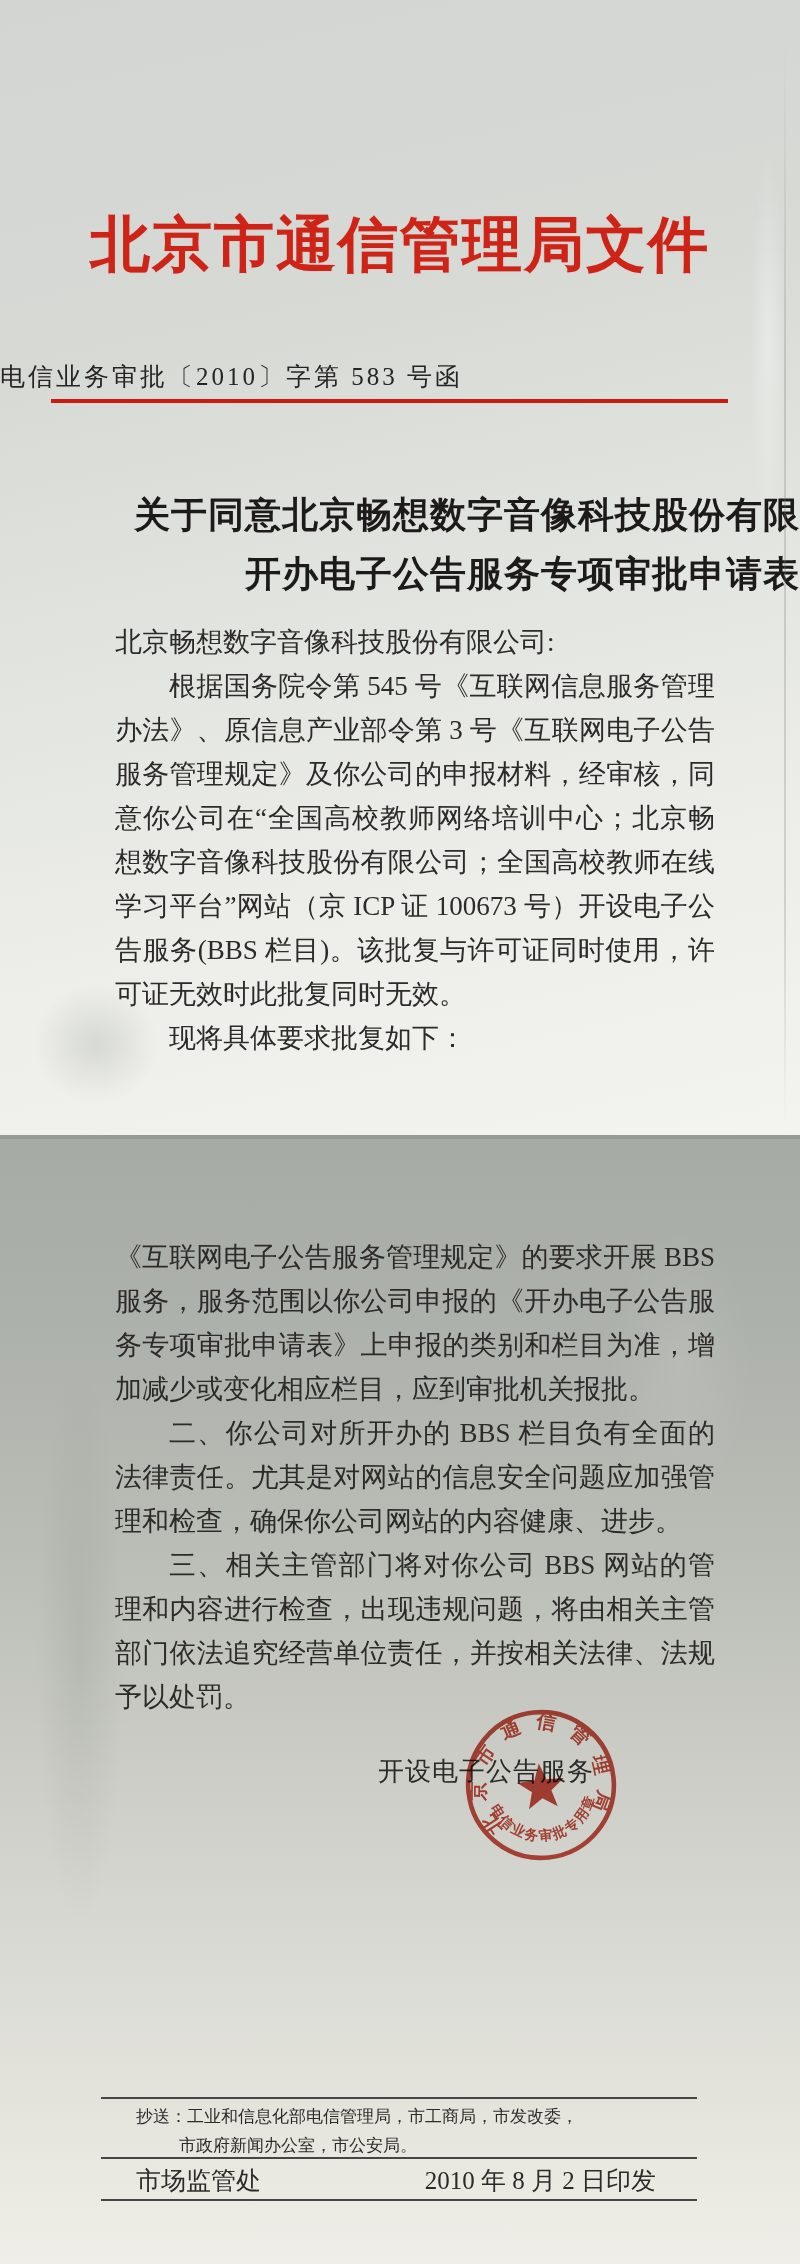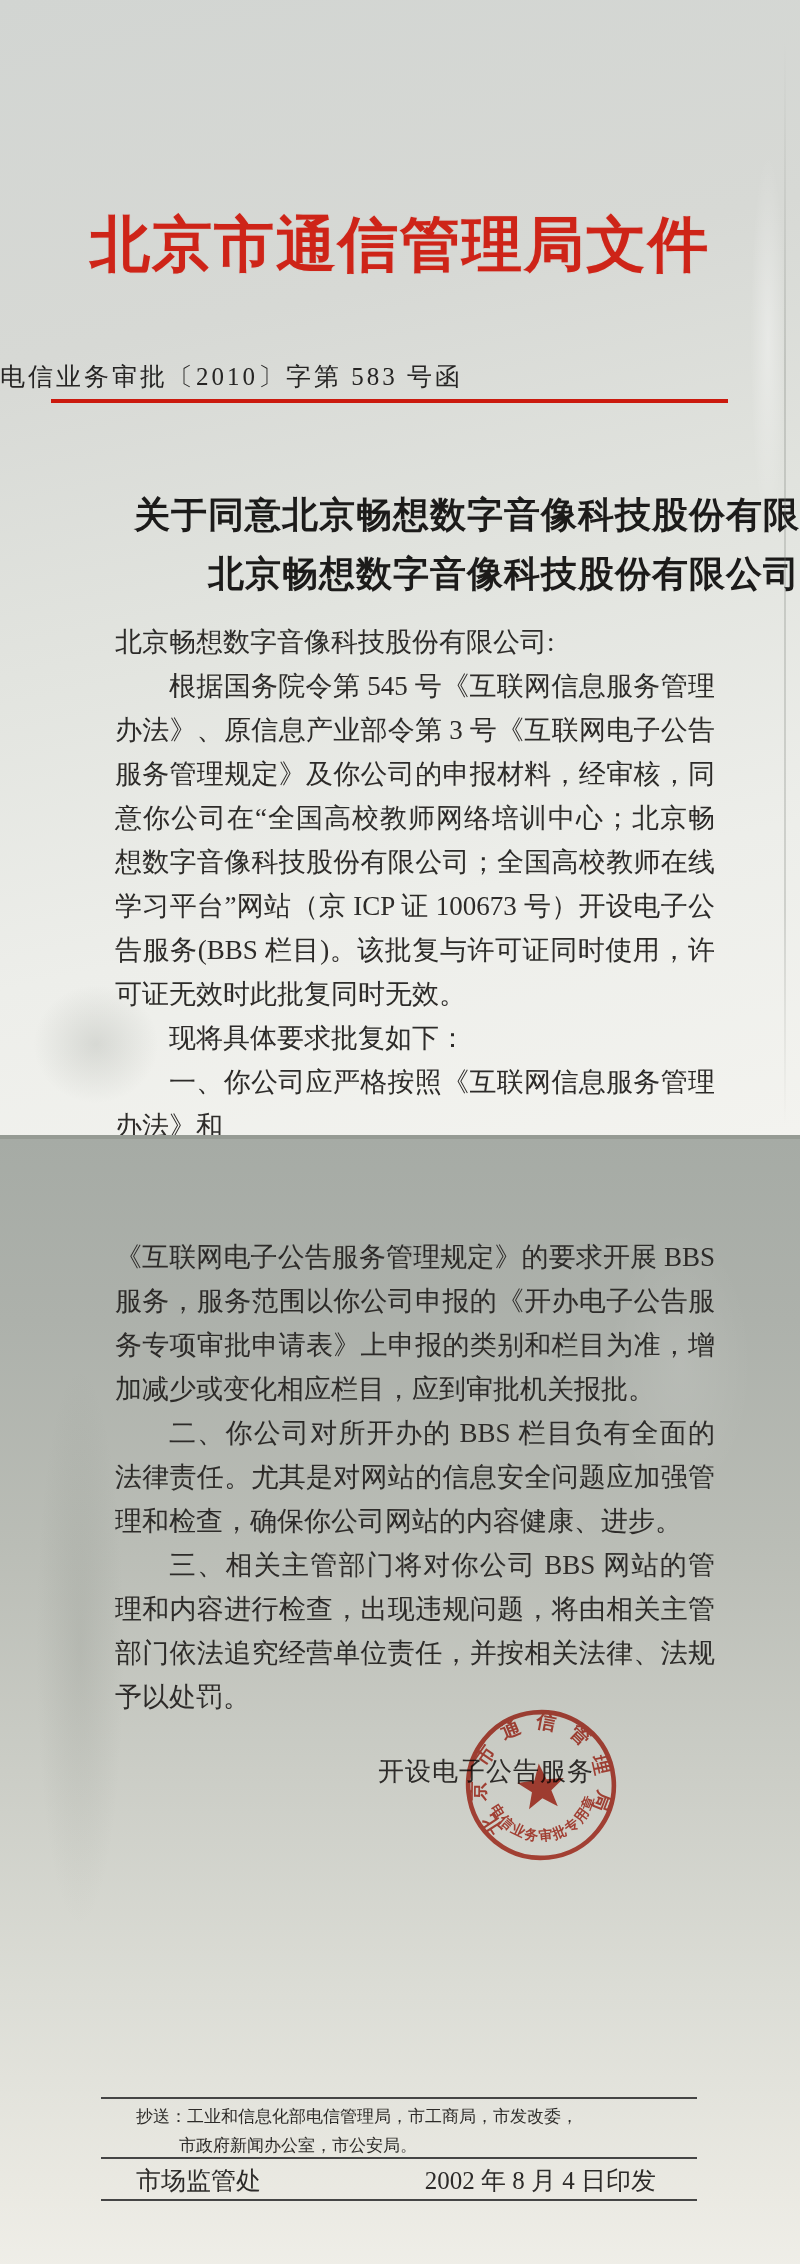--- a/index.html
+++ b/index.html
@@ -94,27 +94,26 @@
 <body>
 
 <div class="photo">
 
   <section class="page page1">
     <div class="red-title">北京市通信管理局文件</div>
     <div class="doc-no">电信业务审批〔2010〕字第 583 号函</div>
     <div class="red-rule"></div>
     <div class="subject">
       <span>关于同意北京畅想数字音像科技股份有限</span><br>
-      <span>北京畅想数字音像科技股份有限公司</span>
+      <span>开办电子公告服务专项审批申请表</span>
     </div>
     <div class="body-block b1">
       <p class="no-indent">北京畅想数字音像科技股份有限公司:</p>
       <p>根据国务院令第 545 号《互联网信息服务管理办法》、原信息产业部令第 3 号《互联网电子公告服务管理规定》及你公司的申报材料，经审核，同意你公司在“全国高校教师网络培训中心；北京畅 想数字音像科技股份有限公司；全国高校教师在线学习平台”网站（京 ICP 证 100673 号）开设电子公告服务(BBS 栏目)。该批复与许可证同时使用，许可证无效时此批复同时无效。</p>
       <p>现将具体要求批复如下：</p>
-      <p>一、你公司应严格按照《互联网信息服务管理办法》和</p>
     </div>
   </section>
 
   <section class="page page2">
     <div class="body-block b2">
       <p class="no-indent">《互联网电子公告服务管理规定》的要求开展 BBS 服务，服务范围以你公司申报的《开办电子公告服务专项审批申请表》上申报的类别和栏目为准，增加减少或变化相应栏目，应到审批机关报批。</p>
       <p>二、你公司对所开办的 BBS 栏目负有全面的法律责任。尤其是对网站的信息安全问题应加强管理和检查，确保你公司网站的内容健康、进步。</p>
       <p>三、相关主管部门将对你公司 BBS 网站的管理和内容进行检查，出现违规问题，将由相关主管部门依法追究经营单位责任，并按相关法律、法规予以处罚。</p>
     </div>
 
@@ -138,18 +137,18 @@
     </div>
 
     <div class="f-rule r1"></div>
     <div class="cc-block">
       <div>抄送：工业和信息化部电信管理局，市工商局，市发改委，</div>
       <div class="cc2">市政府新闻办公室，市公安局。</div>
     </div>
     <div class="f-rule r2"></div>
     <div class="dept-row">
       <span>市场监管处</span>
-      <span>2002 年 8 月 4 日印发</span>
+      <span>2010 年 8 月 2 日印发</span>
     </div>
     <div class="f-rule r3"></div>
   </section>
 
 </div>
 
 </body></html>

